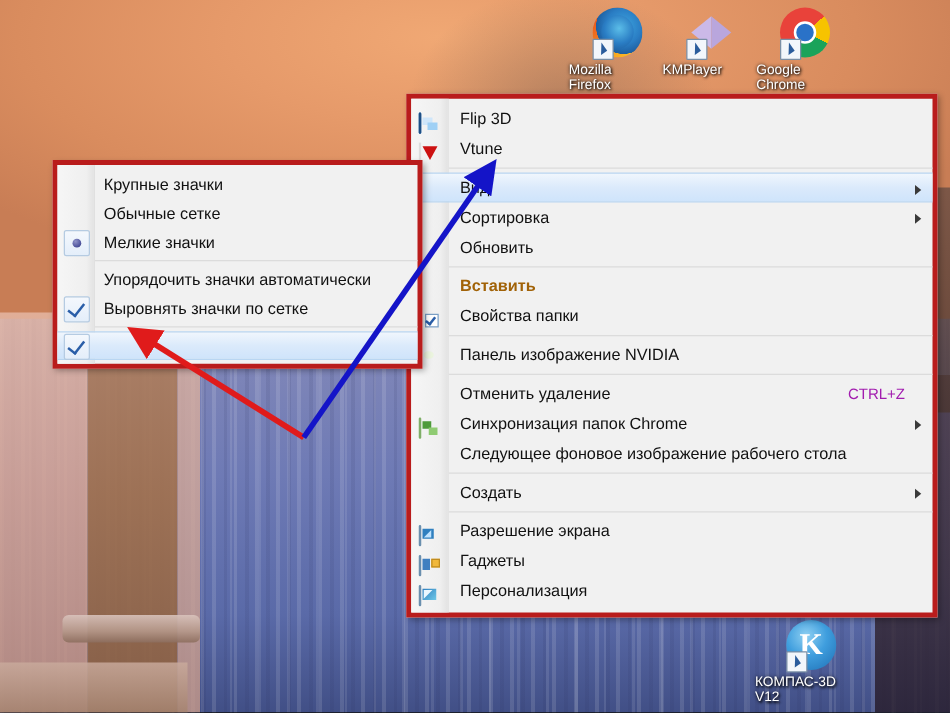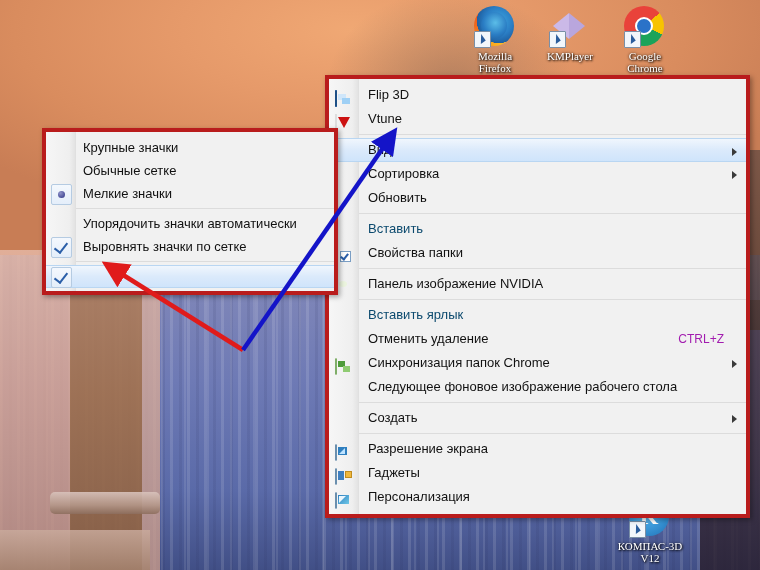--- a/index.html
+++ b/index.html
@@ -78,21 +78,21 @@
     background:linear-gradient(180deg,#4b3a46 0%,#3a2c38 60%,#2a2030 100%);
     opacity:.85;
   }
   .dark-right2{
     position:absolute;left:735px;top:150px;width:25px;height:180px;
     background:linear-gradient(180deg,#6a4e44 0%,#4a352f 100%);
     opacity:.8;
   }
 
   
-  .dicon{position:absolute;width:80px;text-align:center;font-family:Liberation Serif, serif;}
+  .dicon{position:absolute;width:80px;text-align:left;}
   .dicon .glyph{width:42px;height:42px;margin:0 auto;position:relative;}
   .dicon .dlabel{
     margin-top:2px;color:#fff;font-size:11px;line-height:12px;
     text-shadow:0 0 3px rgba(0,0,0,.85),1px 1px 2px rgba(0,0,0,.9);
   }
   
   .shortcut{
     position:absolute;left:0;bottom:0;width:15px;height:15px;
     background:#f2f6fb;border:1px solid #7a8fa6;border-radius:1px;
   }
@@ -136,21 +136,21 @@
     position:absolute;left:0;top:0;bottom:0;width:29px;
     background:linear-gradient(90deg,#f6f6f6 0%,#efefef 80%,#e3e3e3 100%);
     border-right:1px solid #e0e0e0;
   }
   .mi{
     position:relative;height:24px;line-height:24px;
     padding-left:39px;padding-right:22px;white-space:nowrap;
     background:transparent;
   }
   .mi .txt{font-size:13px;}
-  .mi.disabled .txt{color:#0c4a6e;}
+  .mi.disabled .txt{color:#a16207;font-weight:bold;}
   .mi .accel{position:absolute;right:22px;top:0;font-size:12px;color:#a21caf;}
   .mi .arw{
     position:absolute;right:9px;top:9px;width:0;height:0;
     border-top:4px solid transparent;border-bottom:4px solid transparent;border-left:5px solid #3a3a3a;
   }
   .mi .ico{position:absolute;left:6px;top:4px;width:16px;height:16px;}
   .sep{height:1px;background:#dcdcdc;margin:3px 0 3px 30px;}
   .mi.hl{
     background:linear-gradient(180deg,#f0f6fd 0%,#dbeafb 50%,#cfe4fb 100%);
     border-top:1px solid #b9d6f2;border-bottom:1px solid #b9d6f2;
@@ -315,23 +315,20 @@
 
     <div class="sep"></div>
 
     <div class="mi">
       <span class="ico"><span class="i-nvidia"></span></span>
       <span class="txt">Панель изображение NVIDIA</span>
     </div>
 
     <div class="sep"></div>
 
-    <div class="mi disabled">
-      <span class="txt">Вставить ярлык</span>
-    </div>
 
     <div class="mi">
       <span class="txt">Отменить удаление</span>
       <span class="accel">CTRL+Z</span>
     </div>
 
     <div class="mi">
       <span class="ico"><span class="i-groove"></span></span>
       <span class="txt">Синхронизация папок Chrome</span>
       <span class="arw"></span>

